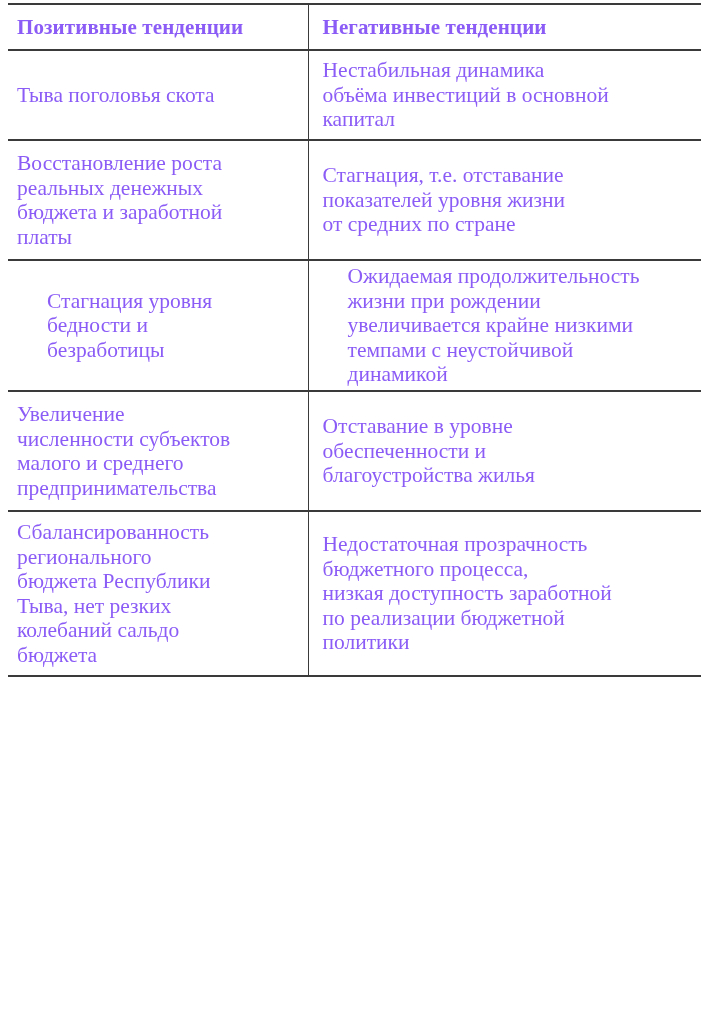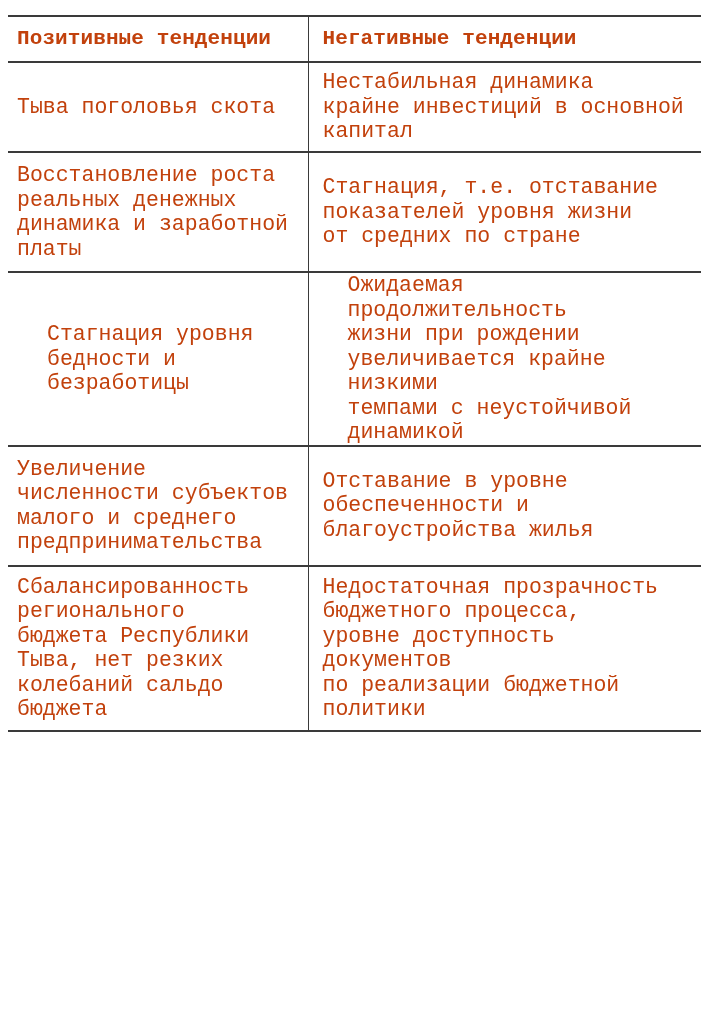--- a/index.html
+++ b/index.html
@@ -1,21 +1,21 @@
 <!DOCTYPE html>
 <html><head>
   <meta charset="utf-8">
   <style>
     html, body { margin: 0; padding: 0; background: #ffffff; }
     body { width: 710px; height: 1032px; overflow: hidden; position: relative; }
     .tbl {
-      position: absolute; left: 8px; top: 15px; width: 693px;
+      position: absolute; left: 8px; top: 3px; width: 693px;
       border-collapse: collapse; table-layout: fixed;
-      font-family: Liberation Mono, monospace;
-      color: #c2410c;
+      font-family: Liberation Serif, serif;
+      color: #8b5cf6;
     }
     .tbl col.c1 { width: 300px; }
     .tbl col.c2 { width: 393px; }
     .tbl th, .tbl td {
       text-align: left; vertical-align: middle;
       border-top: 2px solid #3a3a3a; border-bottom: 2px solid #3a3a3a;
       padding: 0 8px 0 9px;
       font-size: 21.5px; line-height: 24.5px; font-weight: normal;
     }
     .tbl th { font-weight: bold; height: 44px; font-size: 21px; letter-spacing: 0.1px; }
@@ -44,29 +44,29 @@
       <th>Негативные тенденции</th>
     </tr>
   </thead>
   <tbody>
     <tr class="r4">
       <td>
           <span class="cell-text">Тыва поголовья скота</span>
         </td>
       <td>
           <span class="cell-text">Нестабильная динамика
-крайне инвестиций в основной
+объёма инвестиций в основной
 капитал</span>
         </td>
     </tr>
     <tr class="r5">
       <td>
           <span class="cell-text">Восстановление роста
 реальных денежных
-динамика и заработной
+бюджета и заработной
 платы</span>
         </td>
       <td>
           <span class="cell-text">Стагнация, т.е. отставание
 показателей уровня жизни
 от средних по стране</span>
         </td>
     </tr>
     <tr class="r6">
       <td>
@@ -100,19 +100,19 @@
           <span class="cell-text">Сбалансированность
 регионального
 бюджета Республики
 Тыва, нет резких
 колебаний сальдо
 бюджета</span>
         </td>
       <td>
           <span class="cell-text">Недостаточная прозрачность
 бюджетного процесса,
-уровне доступность документов
+низкая доступность заработной
 по реализации бюджетной
 политики</span>
         </td>
     </tr>
   </tbody>
 </table>
 
 </body></html>

